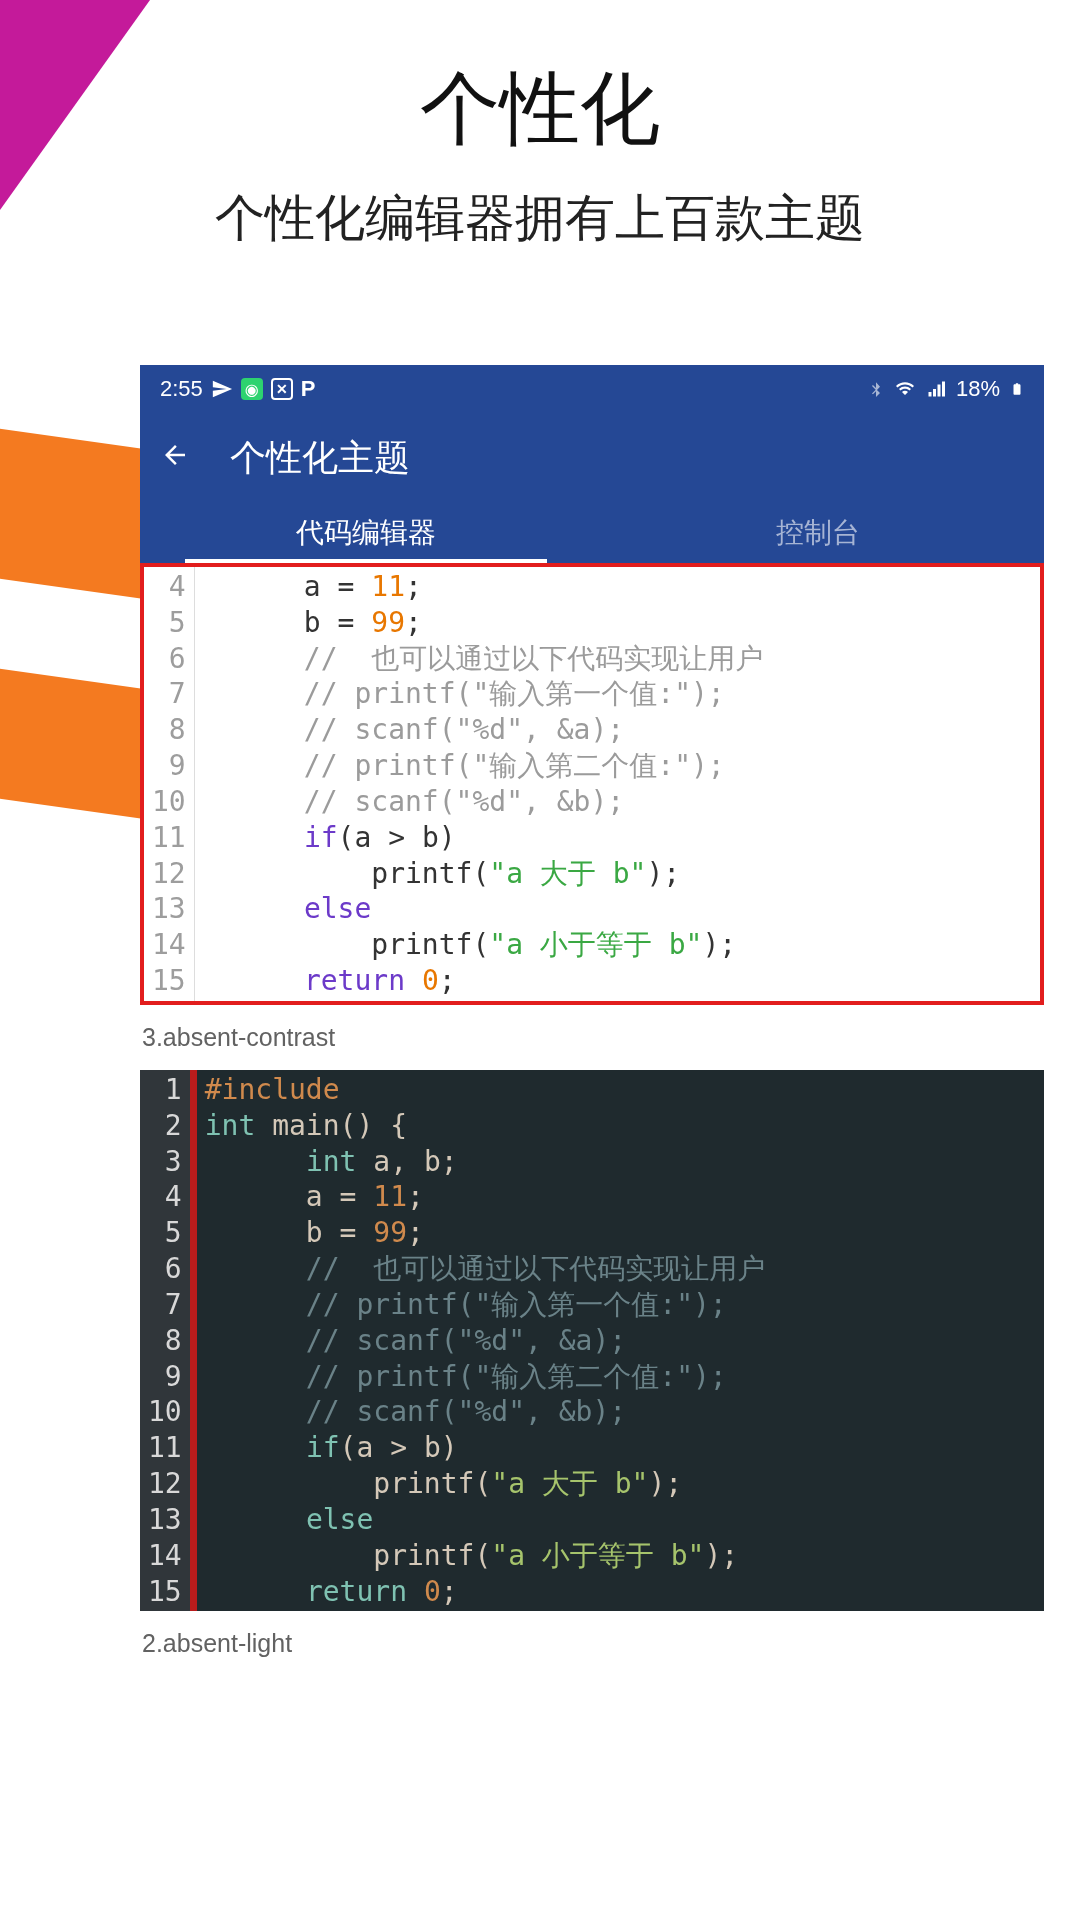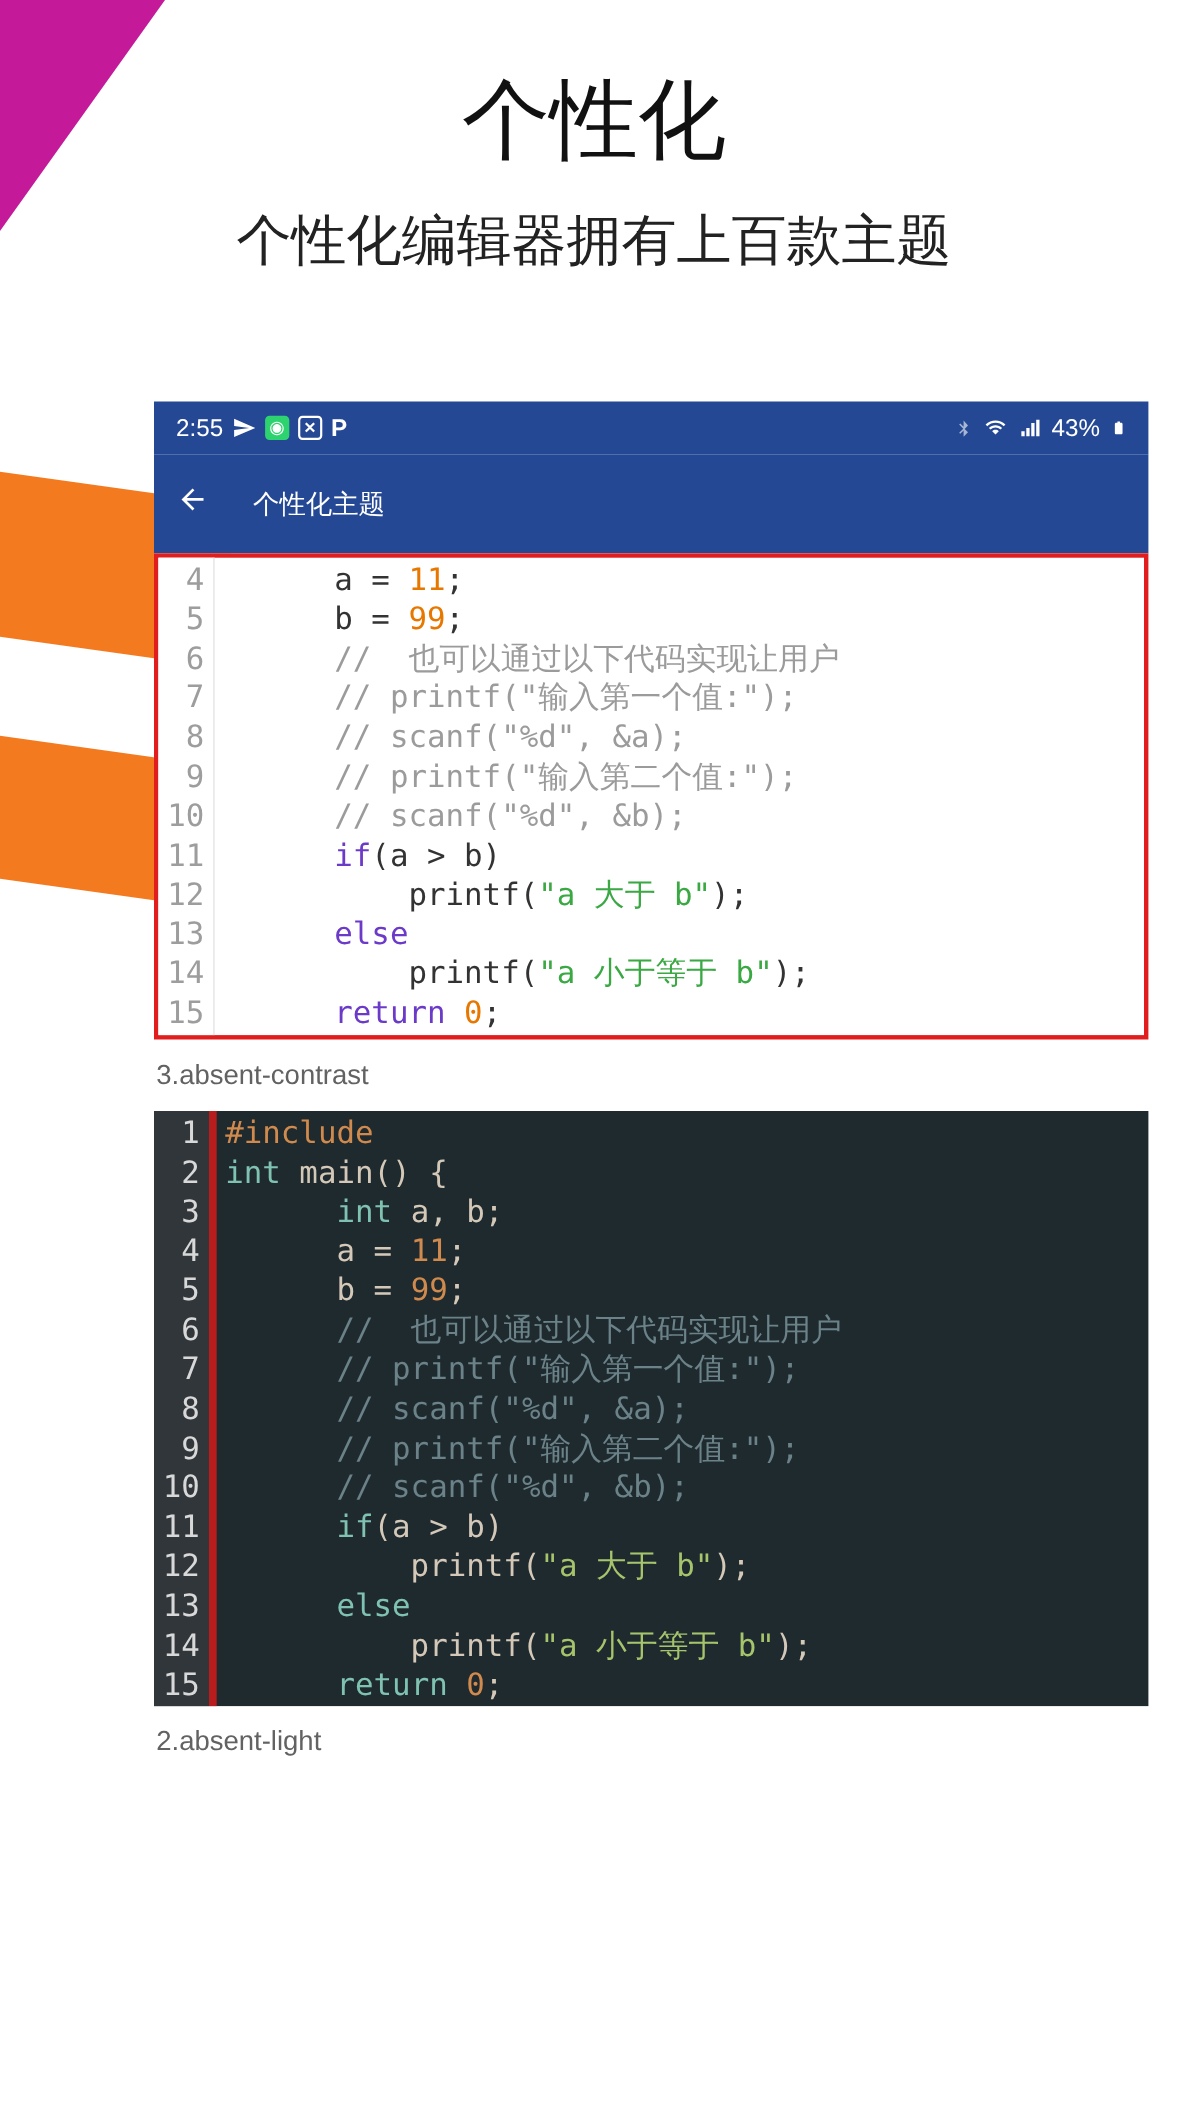--- a/index.html
+++ b/index.html
@@ -110,21 +110,21 @@
   display: flex;
   align-items: center;
   padding: 0 20px;
   color: #fff;
 }
 .back-arrow {
   font-size: 34px;
   margin-right: 40px;
 }
 .app-title {
-  font-size: 24px;
+  font-size: 36px;
   font-weight: 400;
   text-align: center;
 }
 
 
 .tabs {
   background: #254895;
   display: flex;
   height: 60px;
 }
@@ -247,38 +247,46 @@
       <span class="status-icon">
         <svg width="22" height="18" viewBox="0 0 24 24" fill="#fff">
             <path d="M12 20l4-4c-2.2-2.2-5.8-2.2-8 0l4 4zm-8-8c4.4-4.4 11.6-4.4 16 0l-2 2c-3.3-3.3-8.7-3.3-12 0l-2-2zm-4-4c6.6-6.6 17.4-6.6 24 0l-2 2c-5.5-5.5-14.5-5.5-20 0L0 8z"></path>
           </svg>
       </span>
       <span class="status-icon">
         <svg width="20" height="18" viewBox="0 0 24 24" fill="#fff">
             <path d="M2 22h4v-6H2v6zm6 0h4V12H8v10zm6 0h4V6h-4v16zm6 0h4V2h-4v20z"></path>
           </svg>
       </span>
-      <span>43%</span>
+      <span>18%</span>
       <span class="status-icon">
         <svg width="14" height="22" viewBox="0 0 24 24" fill="#fff">
             <path d="M16 4h-2V2h-4v2H8C6.9 4 6 4.9 6 6v14c0 1.1.9 2 2 2h8c1.1 0 2-.9 2-2V6c0-1.1-.9-2-2-2z"></path>
           </svg>
       </span>
     </div>
   </div>
 
   <div class="app-bar">
     <span class="back-arrow">
       <svg width="30" height="30" viewBox="0 0 24 24" fill="#fff">
           <path d="M20 11H7.8l5.6-5.6L12 4l-8 8 8 8 1.4-1.4L7.8 13H20v-2z"></path>
         </svg>
     </span>
     <span class="app-title">个性化主题</span>
   </div>
 
+  <div class="tabs">
+    <div class="tab active">
+      <span>代码编辑器</span>
+    </div>
+    <div class="tab">
+      <span>控制台</span>
+    </div>
+  </div>
 
   <div class="code-block-light">
     <div class="gutter-light" id="gutter-light">
         <span class="ln">4</span>
         <span class="ln">5</span>
         <span class="ln">6</span>
         <span class="ln">7</span>
         <span class="ln">8</span>
         <span class="ln">9</span>
         <span class="ln">10</span>

